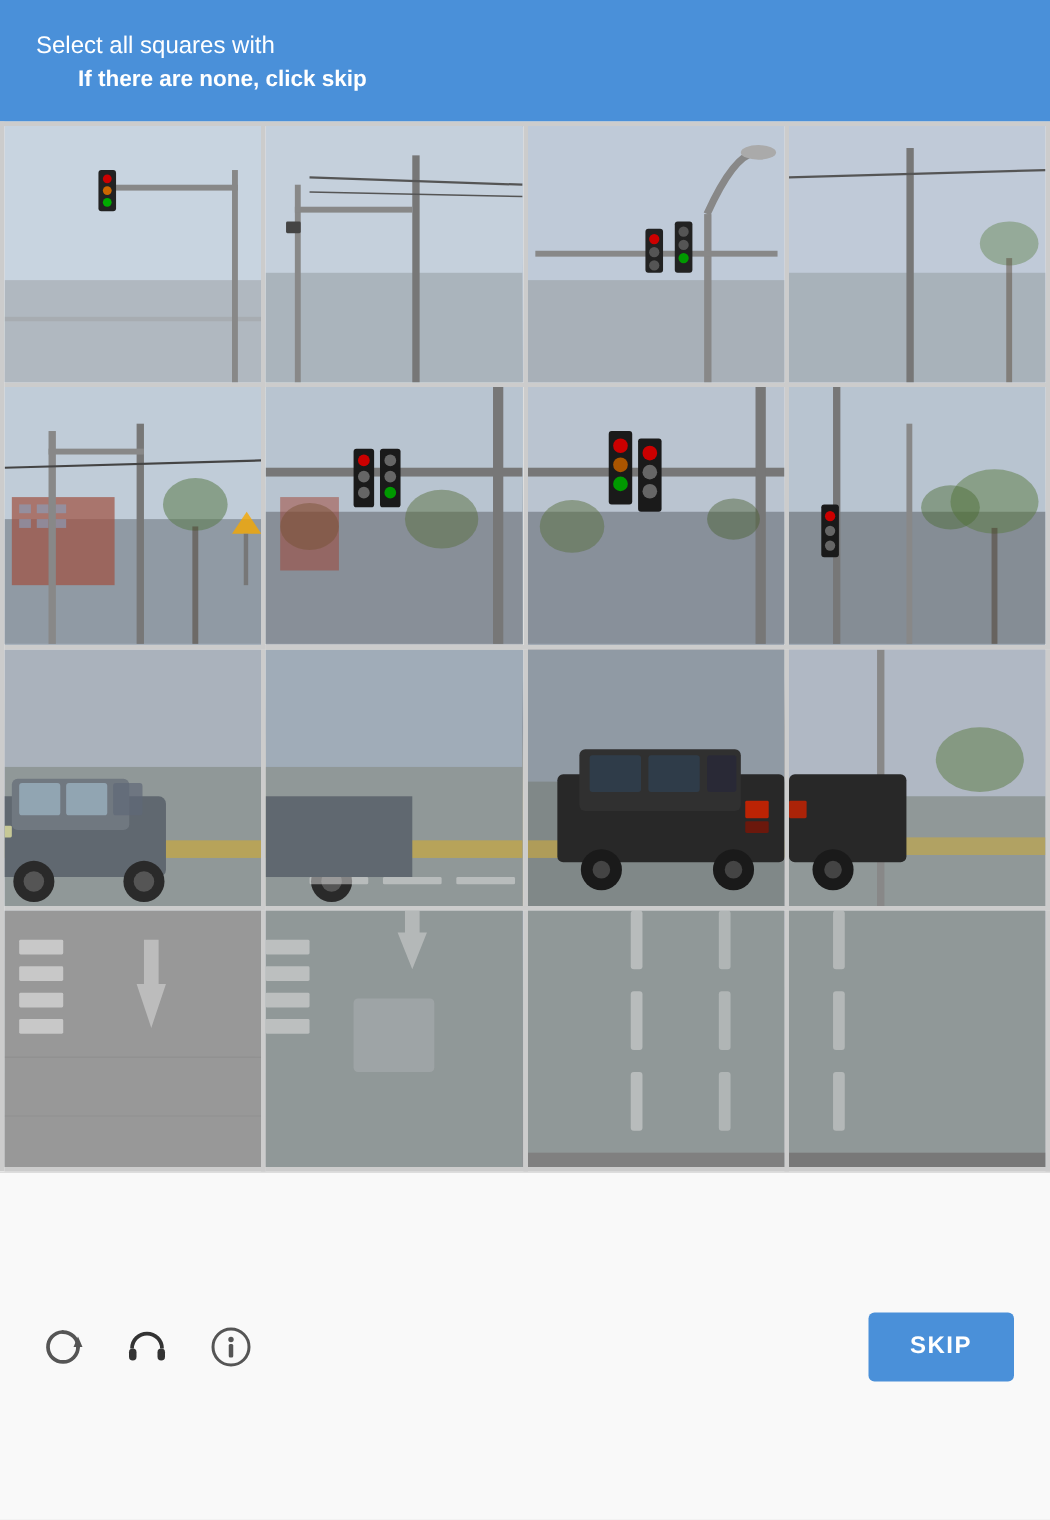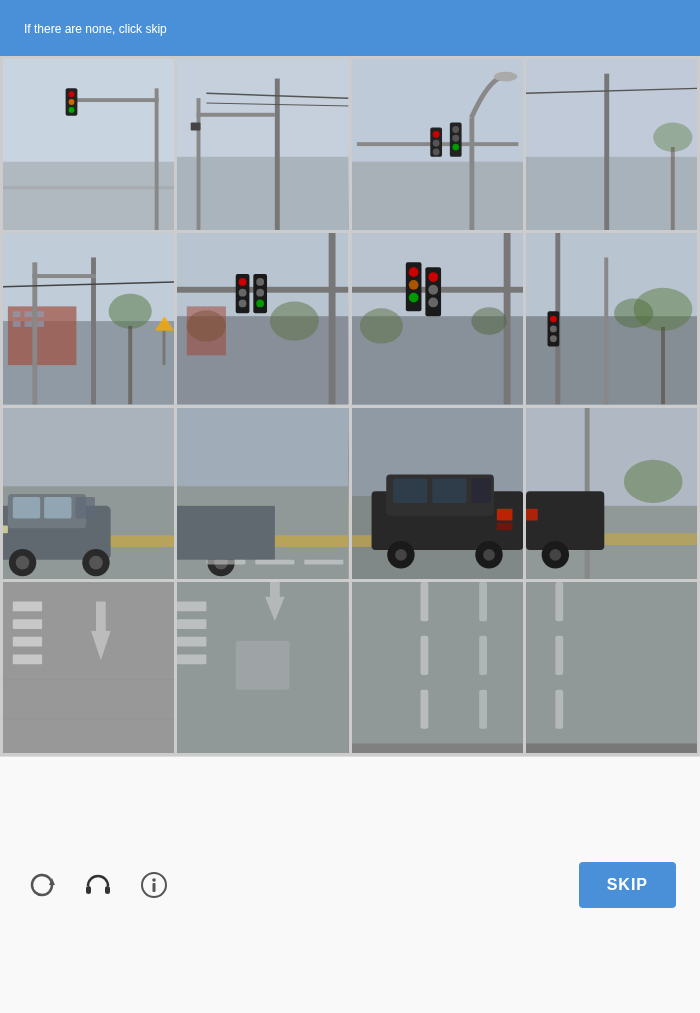--- a/index.html
+++ b/index.html
@@ -23,22 +23,23 @@
       font-weight: 400;
       margin-bottom: 4px;
     }
     #header .main-title {
       font-size: 42px;
       font-weight: 900;
       line-height: 1.1;
       margin-bottom: 6px;
     }
     #header .hint {
-      font-size: 12px;
-      font-weight: 400;
+      font-size: 15px;
+      font-weight: 700;
+      margin-left: 28px;
     }
 
     
     #captcha-grid {
       display: grid;
       grid-template-columns: repeat(4, 1fr);
       grid-template-rows: repeat(4, 1fr);
       width: 700px;
       height: 700px;
       border-top: 3px solid #ccc;
@@ -119,20 +120,21 @@
 
     .cell-r4c1 { background: linear-gradient(180deg, #a0a8b0 10%, #909898 30%, #888888 100%); }
     .cell-r4c2 { background: linear-gradient(180deg, #9ca4ac 10%, #909898 30%, #888888 100%); }
     .cell-r4c3 { background: linear-gradient(180deg, #9ca4ac 10%, #909898 30%, #888888 100%); }
     .cell-r4c4 { background: linear-gradient(180deg, #9ca4ac 10%, #8e9698 30%, #888888 100%); }
   </style>
 </head>
 <body>
 
 <div id="header">
+  <div class="sub-title">Select all squares with</div>
   <div class="hint">If there are none, click skip</div>
 </div>
 
 <div id="captcha-grid">
 
   <div class="grid-cell">
     <div class="cell-bg cell-r1c1">
       
       <svg width="100%" height="100%" viewBox="0 0 175 175" xmlns="http://www.w3.org/2000/svg">
         <rect width="175" height="175" fill="#c8d4e0"></rect>

